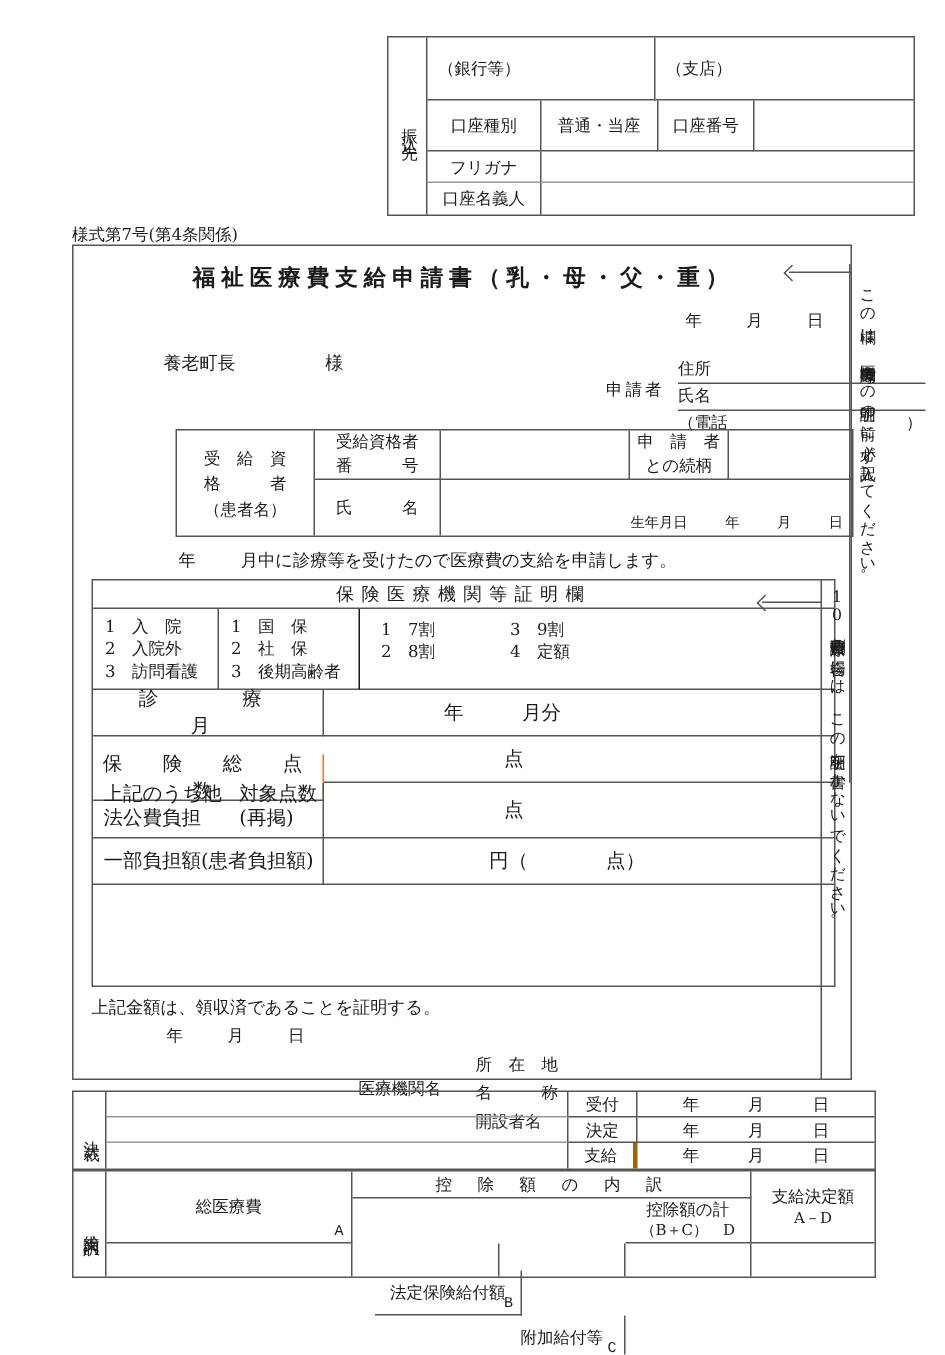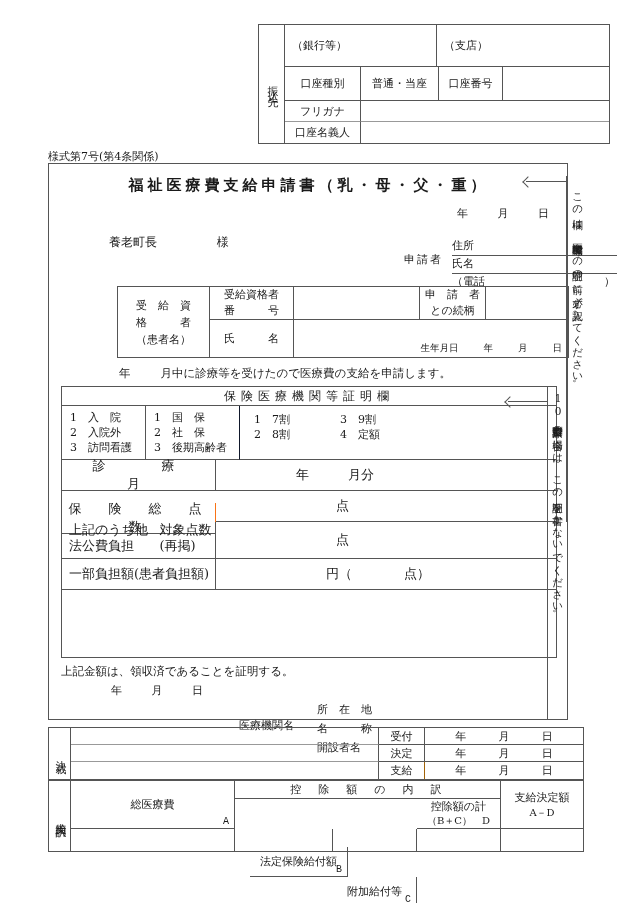--- a/index.html
+++ b/index.html
@@ -262,21 +262,21 @@
       <span>日</span>
     </div>
 
     <div class="abs ctr decl" style="left:330px;top:17px;width:46px;height:17px;border-bottom:1px solid #555;border-right:1px solid #555;">決定</div>
     <div class="abs decdate" style="left:376px;top:17px;width:158px;height:17px;border-bottom:1px solid #555;">
       <span>年</span>
       <span>月</span>
       <span>日</span>
     </div>
 
-    <div class="abs ctr decl" style="left:330px;top:34px;width:46px;height:17px;border-right:1px solid #a16207;">支給</div>
+    <div class="abs ctr decl" style="left:330px;top:34px;width:46px;height:17px;border-right:3px solid #a16207;">支給</div>
     <div class="abs decdate" style="left:376px;top:34px;width:158px;height:17px;">
       <span>年</span>
       <span>月</span>
       <span>日</span>
     </div>
   </div>
 
   <div class="abs bx" id="brk">
     <div class="abs brkside" style="left:0;top:0;width:22px;height:70px;border-right:1px solid #555;">支給内訳</div>
 

